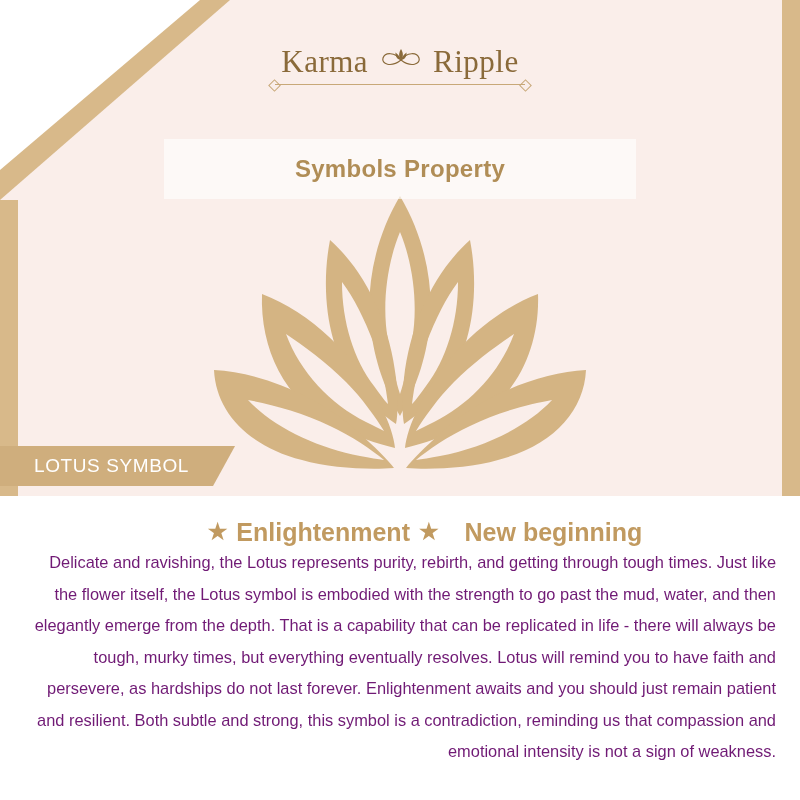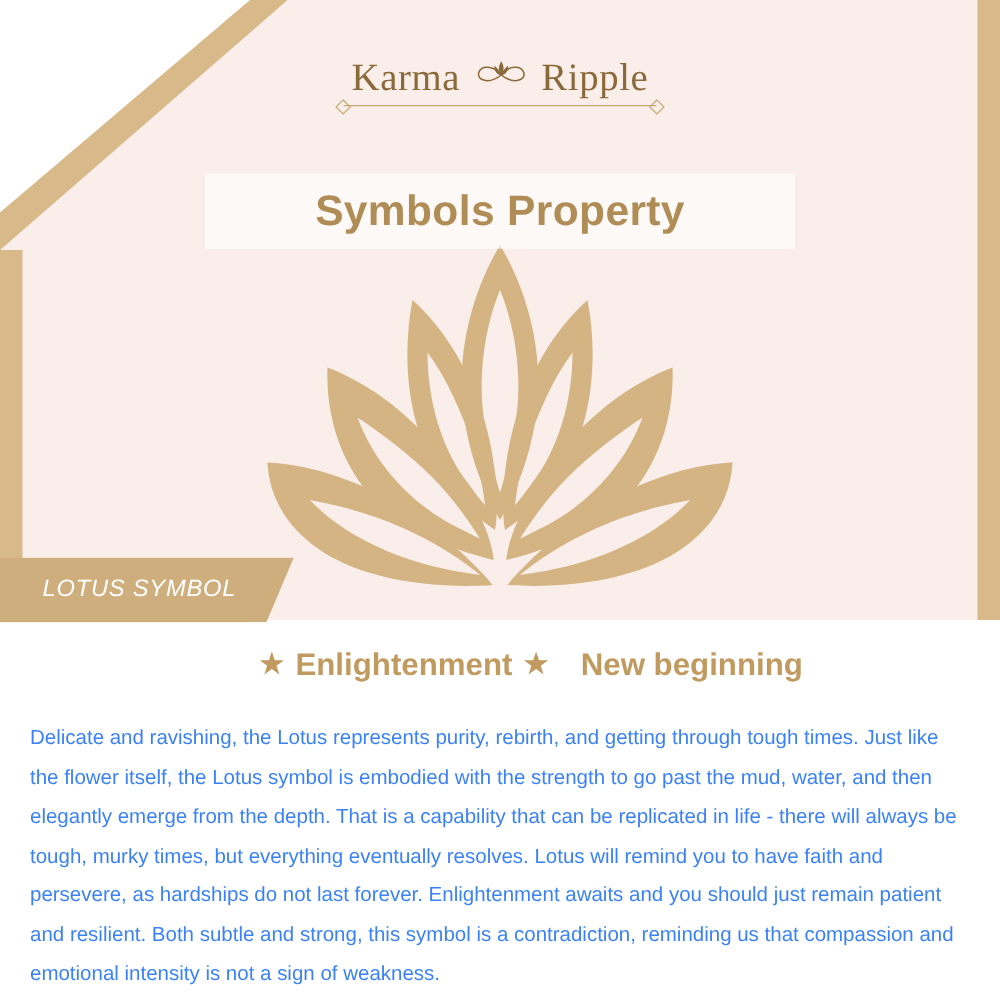--- a/index.html
+++ b/index.html
@@ -112,47 +112,46 @@
     height: 60px;
     background: rgba(255,255,255,0.62);
     display: flex;
     align-items: center;
     justify-content: center;
     z-index: 5;
   }
   .title-text {
     font-family: "Liberation Sans", sans-serif;
     font-weight: bold;
-    font-size: 34px;
+    font-size: 24px;
     color: #b08d56;
     letter-spacing: 0.3px;
   }
 
   
   .lotus {
     position: absolute;
     top: 188px;
     left: 50%;
     transform: translateX(-50%);
     z-index: 2;
   }
 
   
   .ribbon {
     position: absolute;
     left: 0;
     top: 446px;
-    height: 52px;
+    height: 40px;
     background: #cfae7d;
     padding: 0 46px 0 34px;
     display: flex;
     align-items: center;
     clip-path: polygon(0 0, 100% 0, calc(100% - 22px) 100%, 0 100%);
     z-index: 6;
-    font-style: italic;
   }
   .ribbon-text {
     font-family: "Liberation Sans", sans-serif;
     font-size: 19px;
     color: #ffffff;
     letter-spacing: 0.6px;
   }
 
   
   .body-panel {
@@ -179,26 +178,26 @@
     font-size: 22px;
     vertical-align: 2px;
     margin: 0 2px;
   }
   .subhead .sep {
     display: inline-block;
     width: 10px;
   }
 
   .paragraph {
-    margin: 28px 24px 0 24px;
+    margin: 0 24px 0 24px;
     font-family: "Liberation Sans", sans-serif;
     font-size: 16.4px;
     line-height: 1.92;
-    color: #3b82f6;
-    text-align: left;
+    color: #701a75;
+    text-align: right;
   }
 </style>
 </head>
 <body>
 
 <div class="page">
 
   <div class="corner corner-tl">
     <div class="corner-tl-inner"></div>
   </div>

